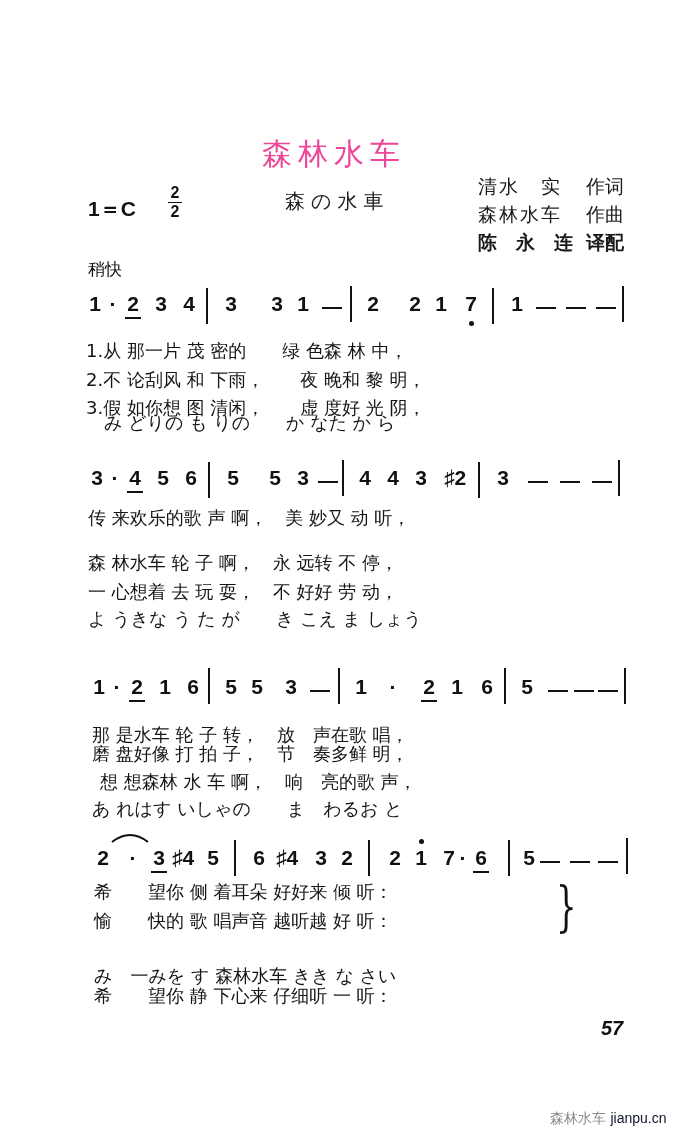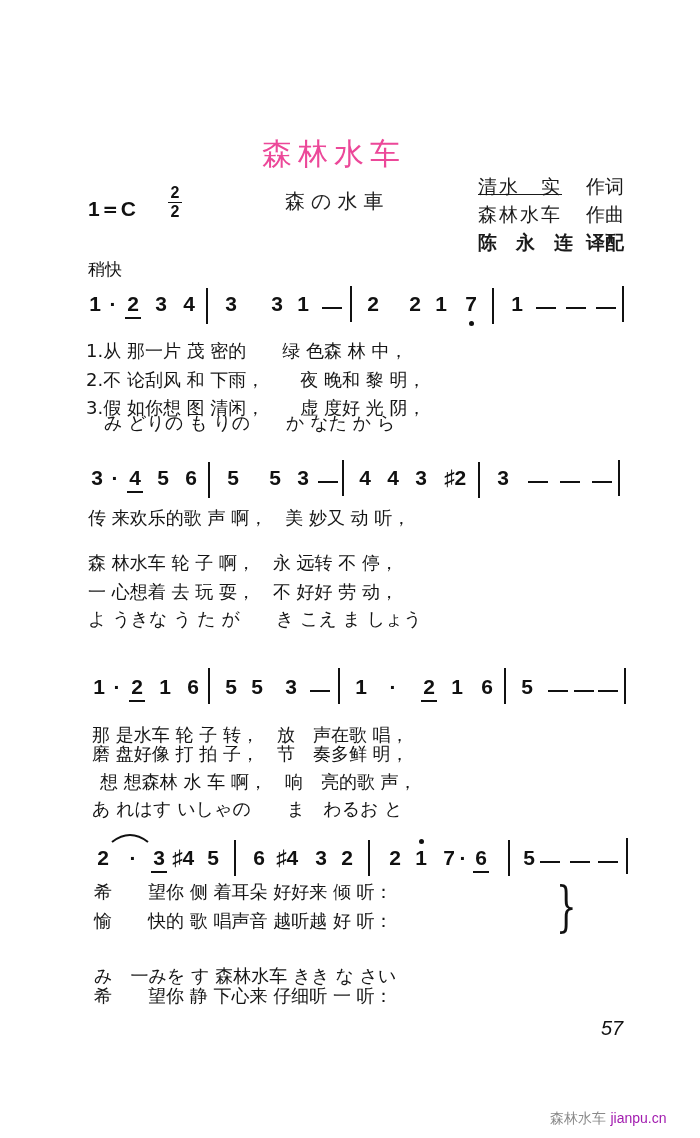--- a/index.html
+++ b/index.html
@@ -12,39 +12,39 @@
   .frac { display:inline-block; text-align:center; font-family:"Liberation Sans", sans-serif; font-weight:bold; font-size:16px; line-height:18px; }
   .frac .bar { display:block; border-top:1.5px solid #111; width:14px; margin:0 auto; }
   .tempo { font-size:17px; }
   .note { position:absolute; font-family:"Liberation Sans", sans-serif; font-size:21px; font-weight:bold; text-align:center; width:18px; }
   .note.ul::after { content:""; position:absolute; left:1px; right:1px; bottom:-3px; border-bottom:2px solid #111; }
   .dot-below::before { content:""; position:absolute; left:7px; bottom:-10px; width:5px; height:5px; border-radius:50%; background:#111; }
   .dot-above::before { content:""; position:absolute; left:7px; top:-7px; width:5px; height:5px; border-radius:50%; background:#111; }
   .dash { position:absolute; height:2px; width:20px; background:#111; }
   .bar-line { position:absolute; width:2px; height:36px; background:#111; }
   .lyric { position:absolute; font-size:18px; color:#151515; letter-spacing:0; }
-  .pagenum { font-family:"Liberation Sans", sans-serif; font-weight:normal; font-style:italic; font-size:20px; }
+  .pagenum { font-family:"Liberation Sans", sans-serif; font-weight:bold; font-style:italic; font-size:20px; }
   .watermark { font-size:14px; color:#8a8a8a; }
-  .watermark .url { color:#a21caf; font-family:"Liberation Sans", sans-serif; }
+  .watermark .url { color:#0f172a; font-family:"Liberation Sans", sans-serif; }
   .brace { font-size:54px; font-family:"DejaVu Serif", serif; line-height:1; color:#111; transform:scaleX(0.6); transform-origin:left; }
 </style>
 </head>
 <body>
 
 <div class="abs title" style="left:262px; top:134px;">森林水车</div>
 <div class="abs subtitle" style="left:285px; top:188px;">森の水車</div>
 <div class="abs key" style="left:88px; top:195px;">1＝C</div>
 <div class="abs frac" style="left:168px; top:184px;">
   <span>2</span>
   <span class="bar"></span>
   <span>2</span>
 </div>
 
 <div class="abs credit" style="left:478px; top:174px;">
-  <span style="display:inline-block;width:108px;letter-spacing:2px;text-decoration:underline;">清水　实</span><span>作词</span>
+  <span style="display:inline-block;width:108px;letter-spacing:2px;">清水　实</span><span>作词</span>
 </div>
 <div class="abs credit" style="left:478px; top:202px;">
   <span style="display:inline-block;width:108px;letter-spacing:2px;">森林水车</span><span>作曲</span>
 </div>
 <div class="abs credit" style="left:478px; top:230px; font-weight:bold;">
   <span style="display:inline-block;width:108px;">陈　永　连</span><span>译配</span>
 </div>
 
 <div class="abs tempo" style="left:88px; top:258px;">稍快</div>
 

